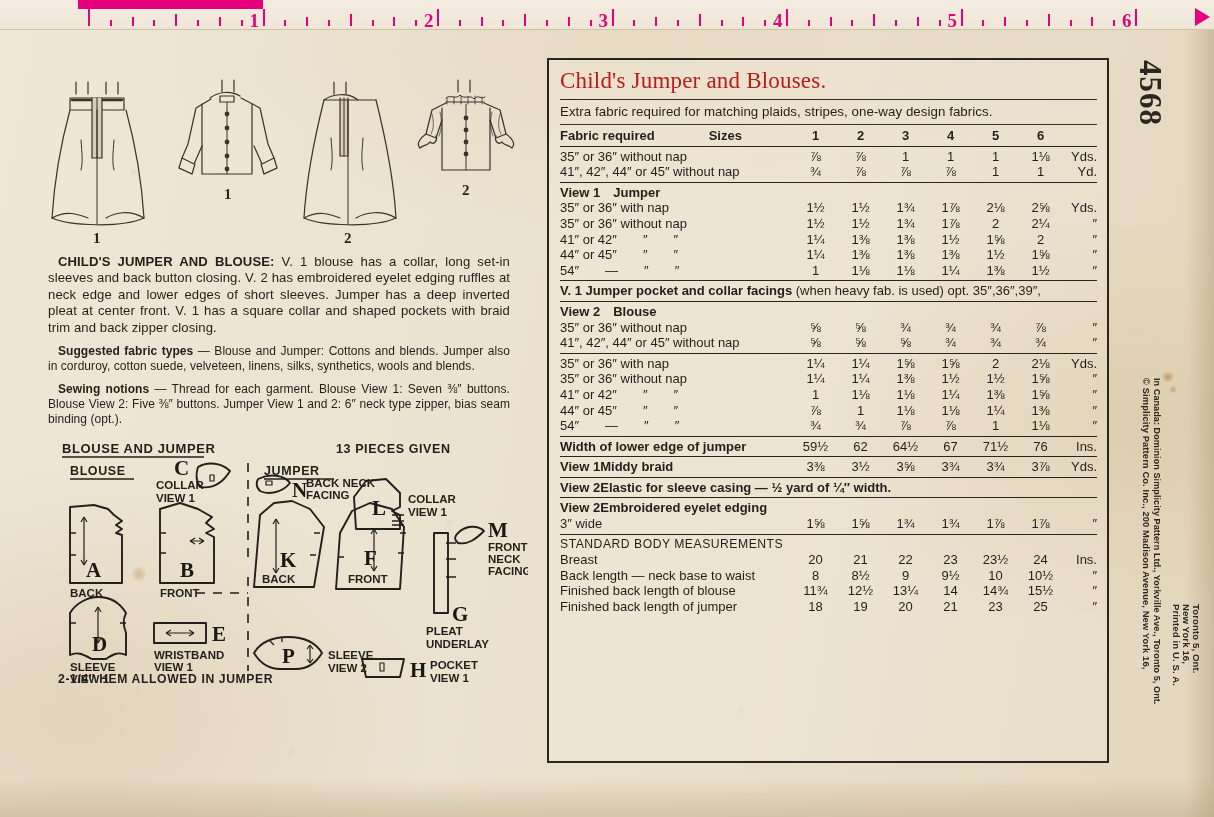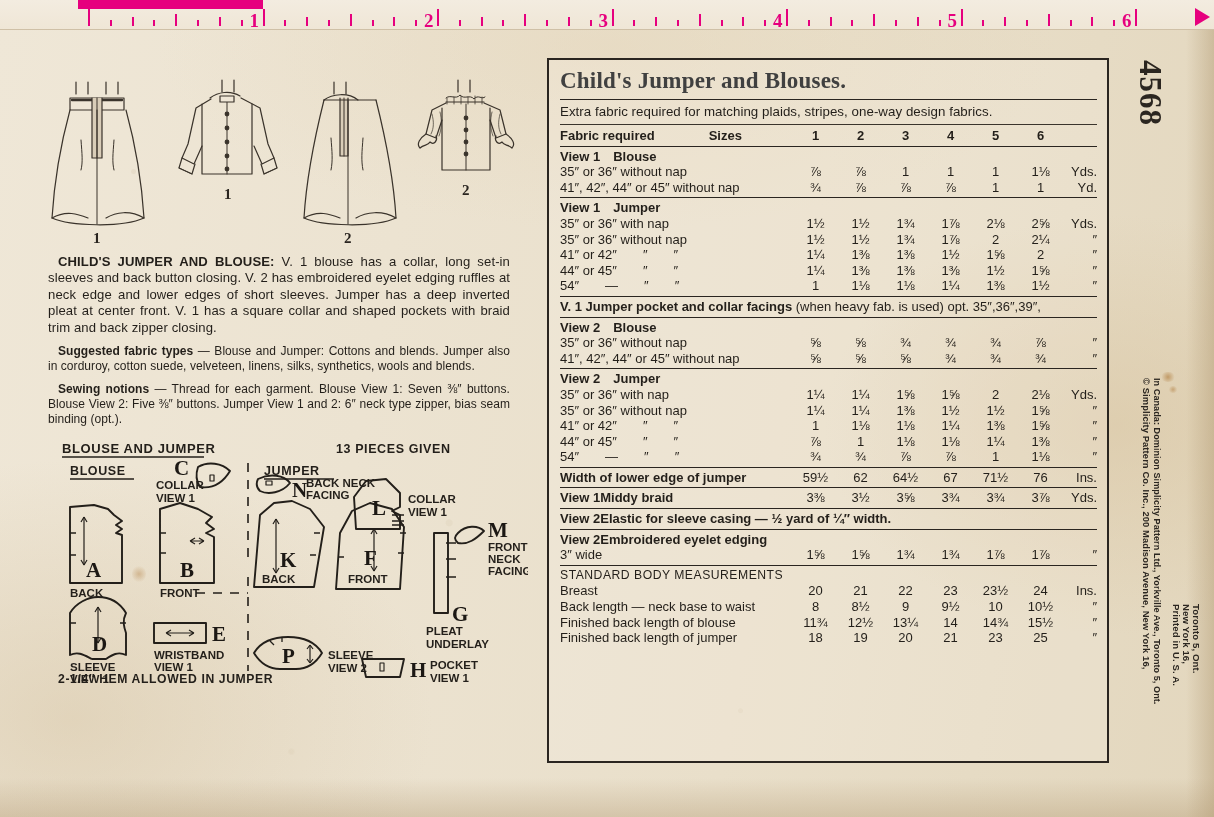--- a/index.html
+++ b/index.html
@@ -78,21 +78,21 @@
 
   
   #chart{
     position:absolute;left:547px;top:58px;width:562px;height:705px;
     border:2px solid #2a2520;background:rgba(255,252,244,.18);
     box-sizing:border-box;
   }
   #chart-inner{padding:8px 10px 0 11px;}
   #chart h1{
     margin:0 0 5px 0;font-family:"Liberation Serif", serif;
-    font-size:23px;font-weight:700;color:#404040;letter-spacing:.2px;
+    font-size:23px;font-weight:400;color:#b91c1c;letter-spacing:.2px;
   }
   .rule{height:0;border-top:1px solid #3a342c;margin:3px 0;}
   .rule.thick{border-top:1.6px solid #2a2520;}
   .extra{
     font-size:13.3px;color:#231f1a;padding:1px 0 2px 0;letter-spacing:.05px;
   }
   table.fab{border-collapse:collapse;width:100%;font-size:13.0px;color:#231f1a;}
   table.fab td{padding:0;line-height:15.6px;vertical-align:baseline;}
   td.lbl{text-align:left;white-space:nowrap;}
   td.val{text-align:center;width:45px;}
@@ -442,23 +442,20 @@
             <td class="val sizehdr">5</td>
             <td class="val sizehdr">6</td>
             <td class="unit"></td>
           </tr>
           <tr>
             <td colspan="8" class="sectrule">
               <hr style="border-top: 1.5px solid rgb(42, 37, 32);">
             </td>
           </tr>
           <tr>
-            <td class="lbl grp" colspan="8"><span style="font-weight:700">View 1</span><span class="sp"></span><span style="font-weight:700">Blouse</span></td>
-          </tr>
-          <tr>
             <td class="lbl">35″ or 36″ without nap</td>
             <td class="val">⅞</td>
             <td class="val">⅞</td>
             <td class="val">1</td>
             <td class="val">1</td>
             <td class="val">1</td>
             <td class="val">1⅛</td>
             <td class="unit">Yds.</td>
           </tr>
           <tr>
@@ -562,23 +559,20 @@
             <td class="val">⅝</td>
             <td class="val">¾</td>
             <td class="val">¾</td>
             <td class="val">¾</td>
             <td class="unit">″</td>
           </tr>
           <tr>
             <td colspan="8" class="sectrule">
               <hr style="border-top: 1.5px solid rgb(42, 37, 32);">
             </td>
-          </tr>
-          <tr>
-            <td class="lbl grp" colspan="8"><span style="font-weight:700">View 2</span><span class="sp"></span><span style="font-weight:700">Jumper</span></td>
           </tr>
           <tr>
             <td class="lbl">35″ or 36″ with nap</td>
             <td class="val">1¼</td>
             <td class="val">1¼</td>
             <td class="val">1⅝</td>
             <td class="val">1⅝</td>
             <td class="val">2</td>
             <td class="val">2⅛</td>
             <td class="unit">Yds.</td>

